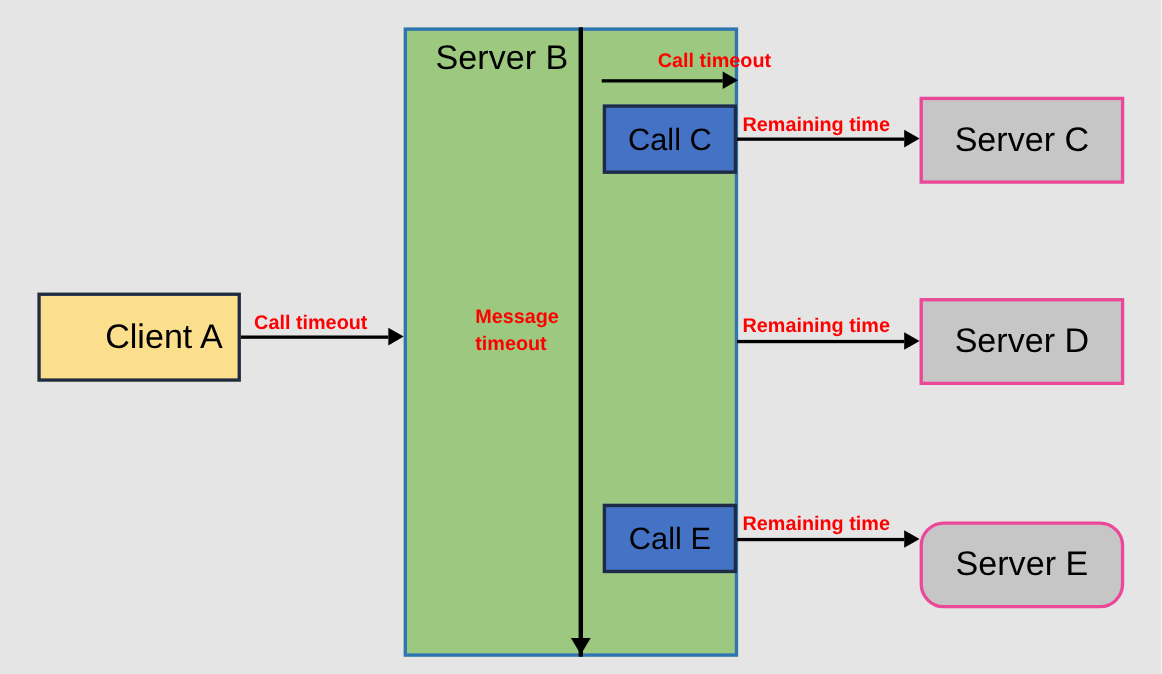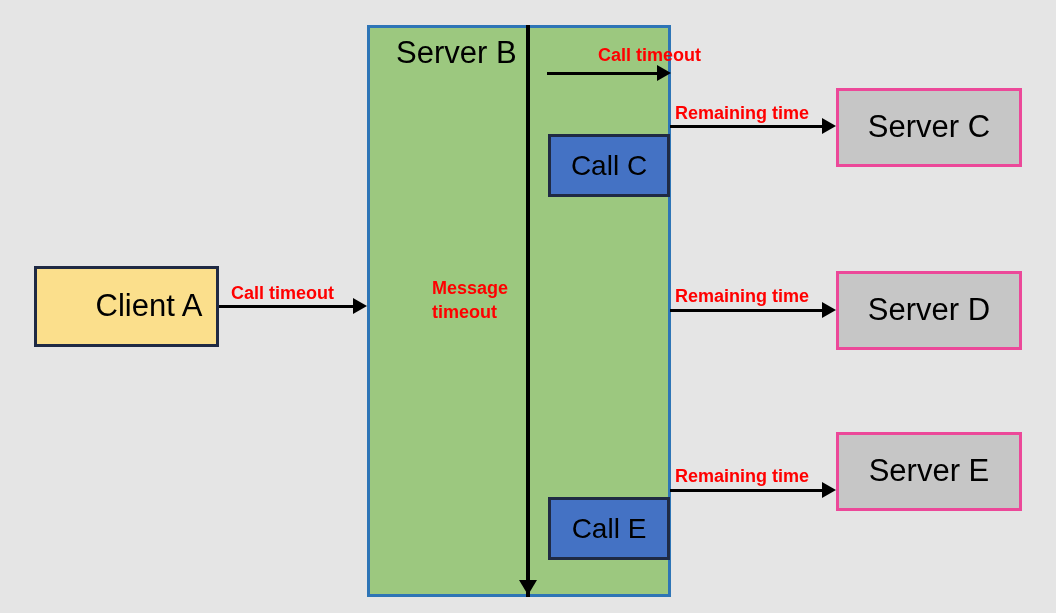--- a/index.html
+++ b/index.html
@@ -85,38 +85,37 @@
   }
 
   
   .call-box {
     width: 122px;
     height: 63px;
     background: #4472C4;
     border: 3px solid #1F2A44;
     font-size: 28px;
     left: 548px;
-    margin-top: 39px;
   }
   .call-c { top: 95px; }
   .call-d { top: 279px; }
   .call-e { top: 458px; }
 
   
   .server-gray {
     left: 836px;
     width: 186px;
     height: 79px;
     background: #C6C6C6;
     border: 3px solid #ec4899;
     font-size: 31px;
   }
   .server-c { top: 88px; }
   .server-d { top: 271px; }
-  .server-e { top: 432px; }
+  .server-e { top: 474px; border-radius: 22px; }
 
   
   .conn {
     position: absolute;
   }
   .conn-line-h {
     position: absolute;
     height: 3px;
     background: #000000;
   }

